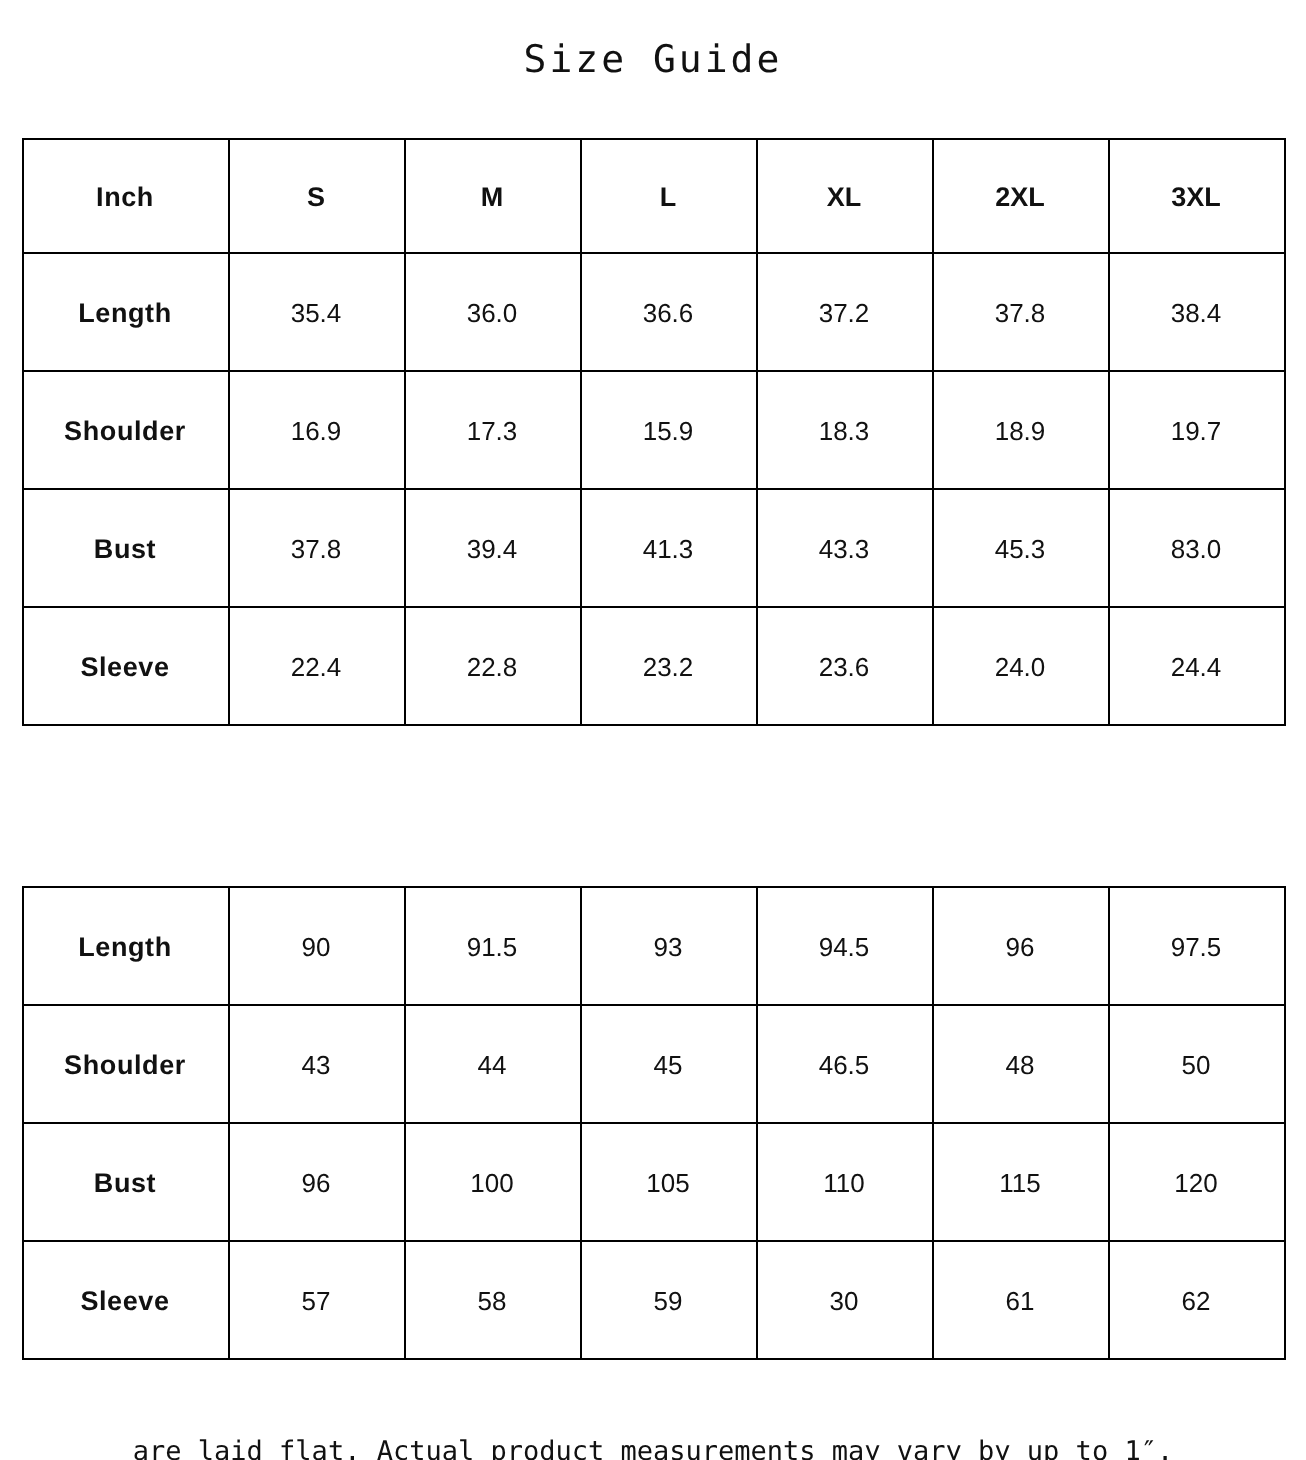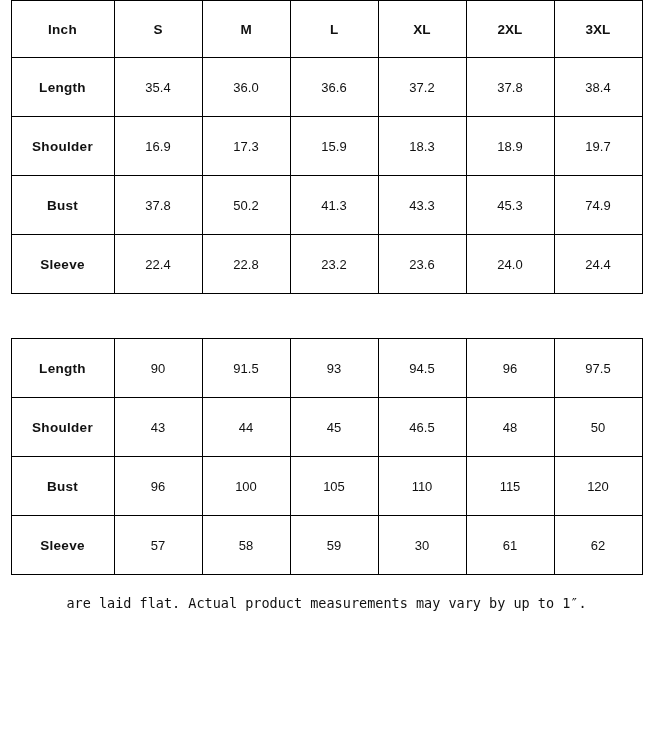--- a/index.html
+++ b/index.html
@@ -26,21 +26,21 @@
     font-family: "DejaVu Sans Mono", monospace;
     font-size: 19px;
     letter-spacing: 1.5px;
     color: #111111;
     padding-top: 19px;
     padding-bottom: 10px;
     font-weight: 400;
   }
   table.size-table {
     width: 631px;
-    margin: 0 auto;
+    margin: 18px auto;
     border-collapse: collapse;
     table-layout: fixed;
   }
   table.size-table td {
     border: 1px solid #000000;
     text-align: center;
     vertical-align: middle;
     font-size: 13px;
     height: 56px;
     color: #111111;
@@ -71,20 +71,21 @@
     color: #111111;
   }
   .col-label { width: 103px; }
   .col-size { width: 88px; }
 </style>
 </head>
 <body>
 
 <div class="page">
 
+  <div class="title">Size Guide</div>
 
   <table class="size-table">
     <colgroup>
       <col class="col-label">
         <col class="col-size">
         <col class="col-size">
         <col class="col-size">
         <col class="col-size">
         <col class="col-size">
         <col class="col-size">
@@ -113,25 +114,25 @@
         <td>16.9</td>
         <td>17.3</td>
         <td>15.9</td>
         <td>18.3</td>
         <td>18.9</td>
         <td>19.7</td>
       </tr>
       <tr>
         <td class="rowhead">Bust</td>
         <td>37.8</td>
-        <td>50.2</td>
+        <td>39.4</td>
         <td>41.3</td>
         <td>43.3</td>
         <td>45.3</td>
-        <td>74.9</td>
+        <td>83.0</td>
       </tr>
       <tr>
         <td class="rowhead">Sleeve</td>
         <td>22.4</td>
         <td>22.8</td>
         <td>23.2</td>
         <td>23.6</td>
         <td>24.0</td>
         <td>24.4</td>
       </tr>

